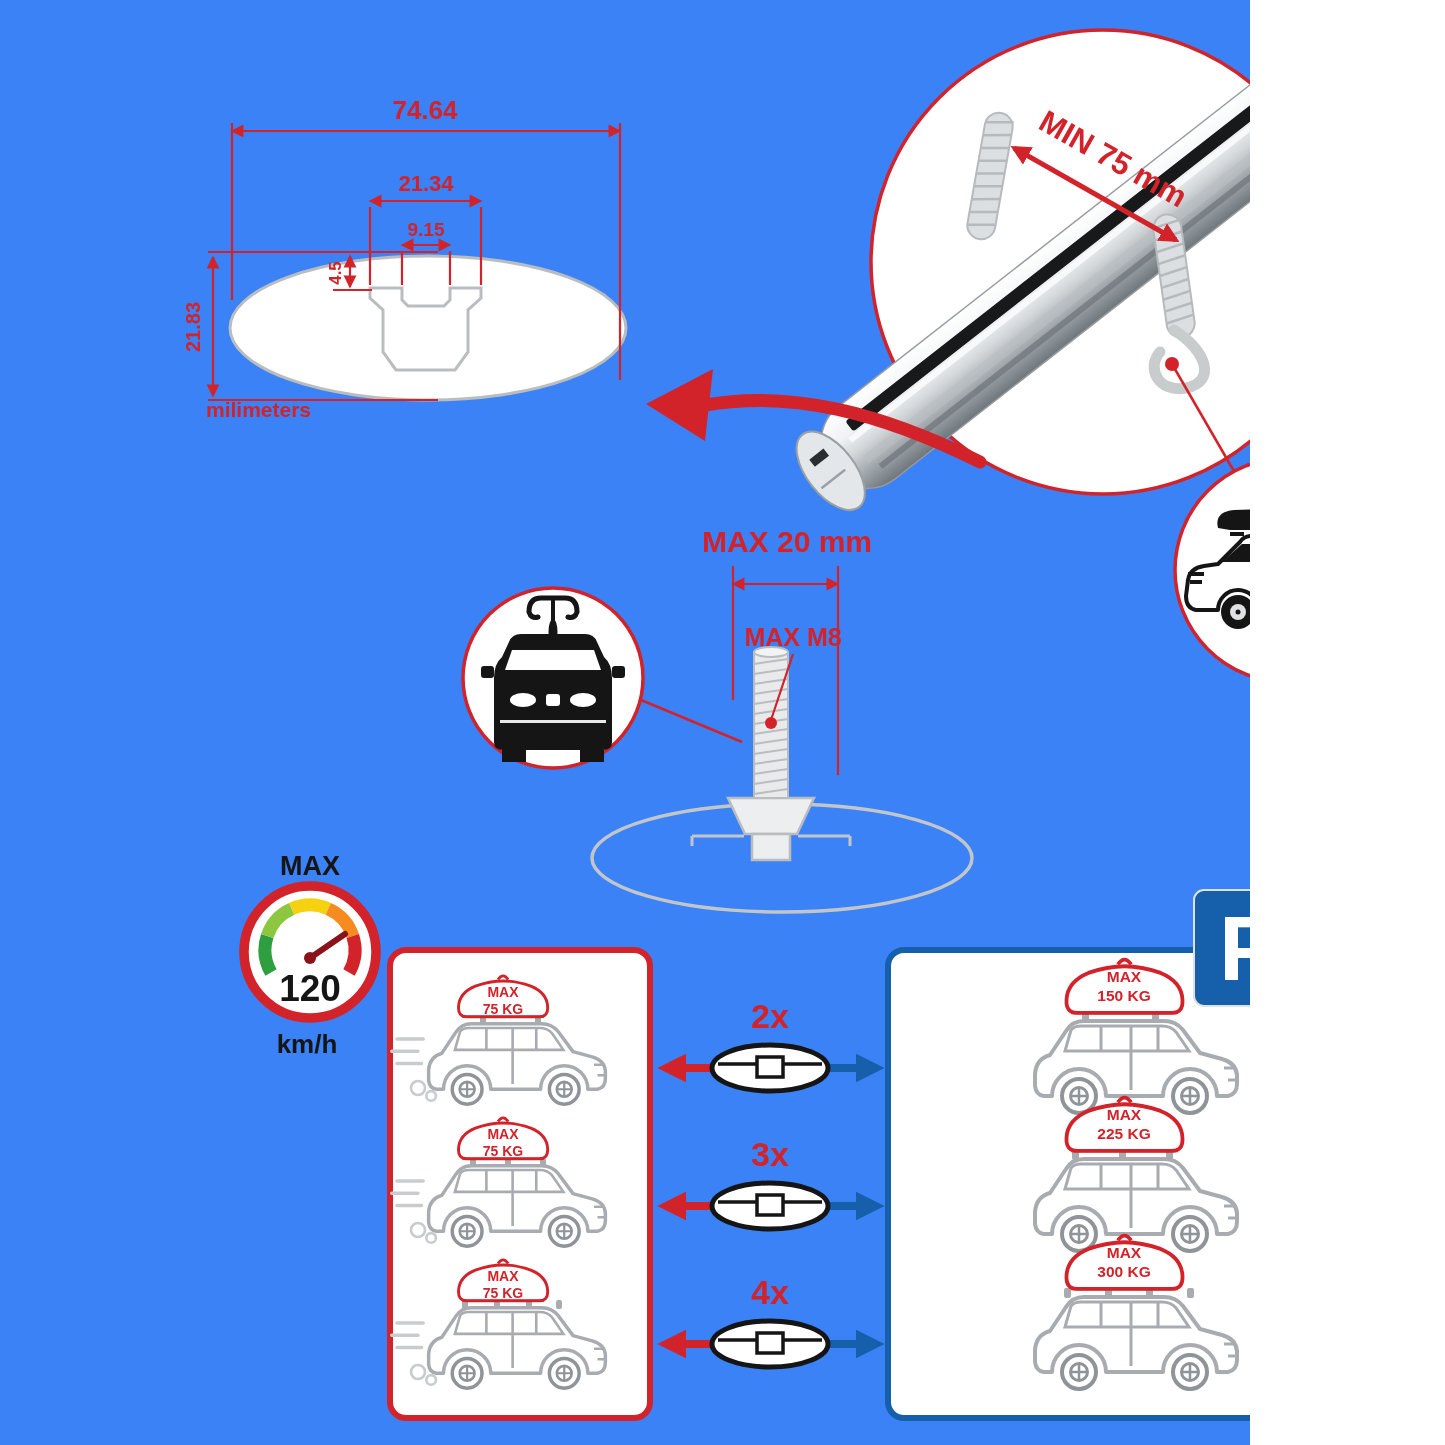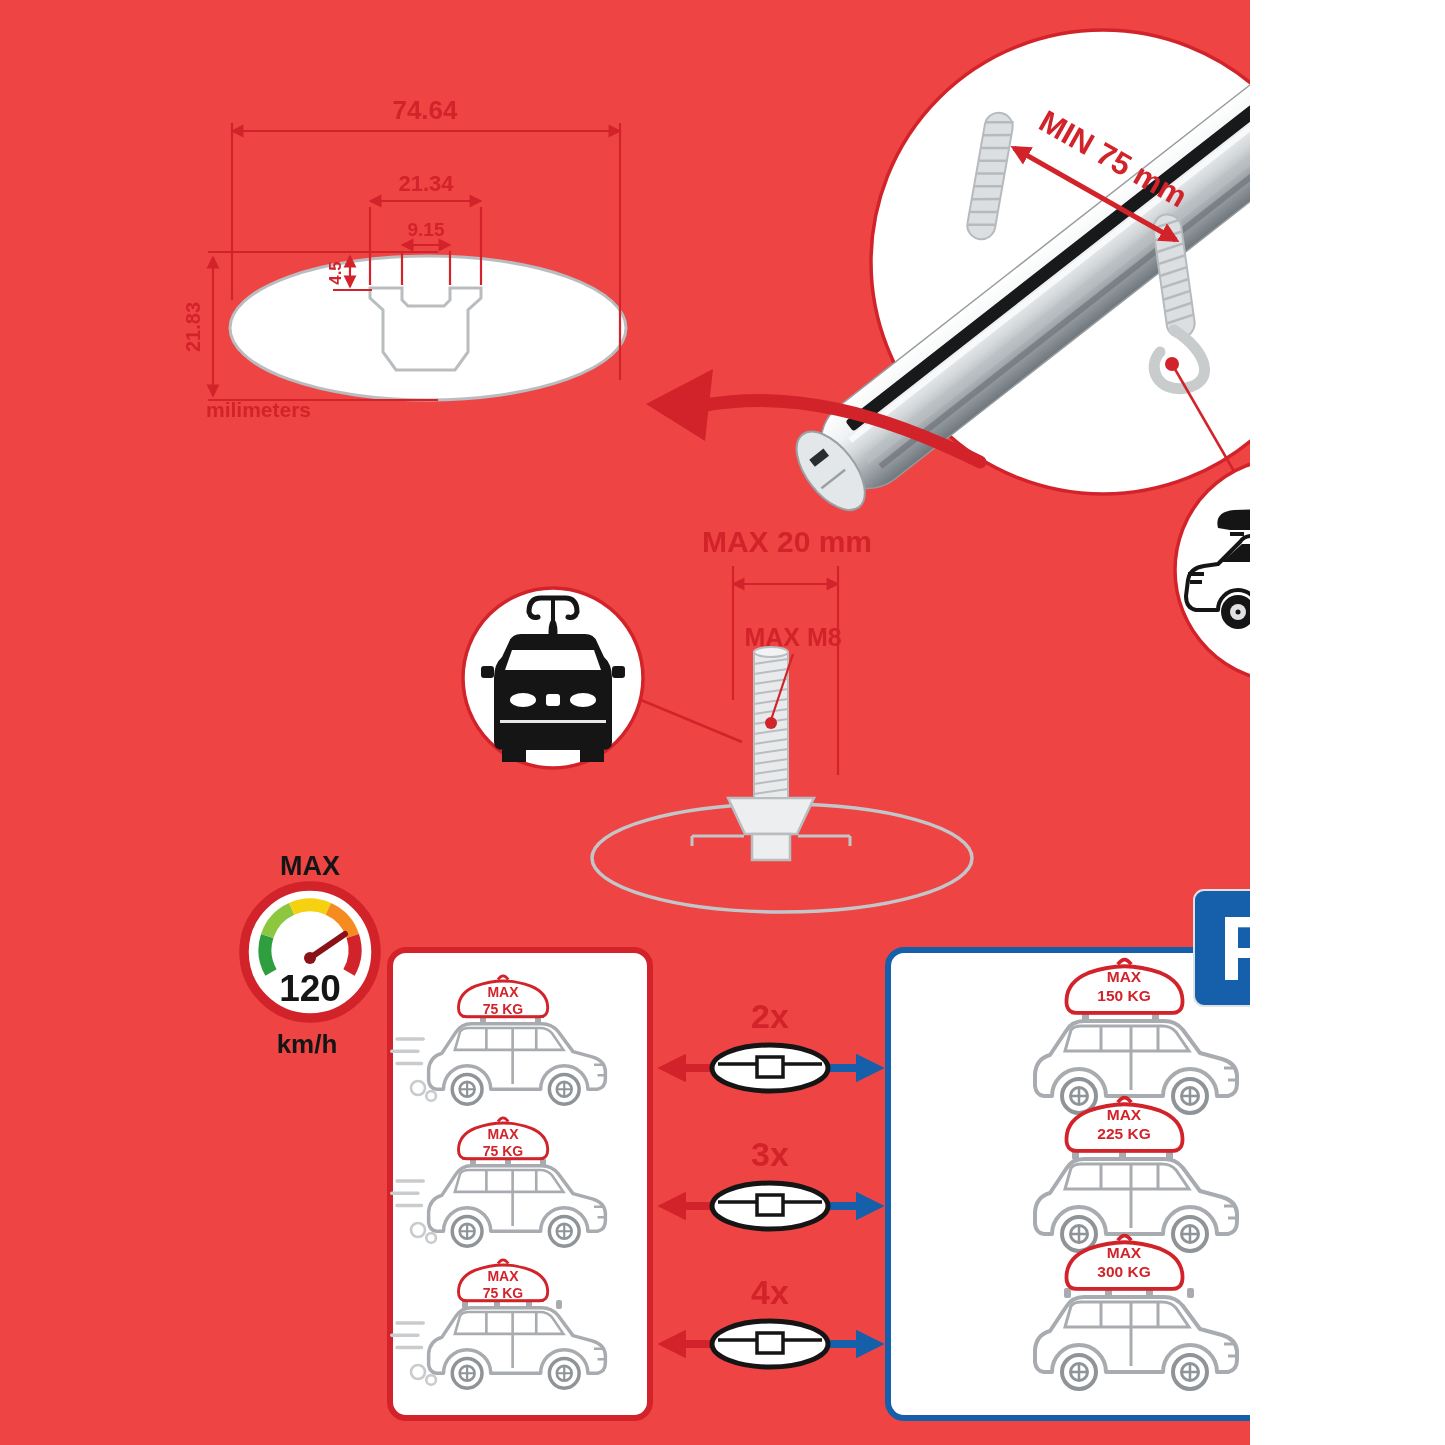--- a/index.html
+++ b/index.html
@@ -1,16 +1,16 @@
 <!DOCTYPE html>
 <html><head>
 <meta charset="utf-8">
 <style>
   html,body{margin:0;padding:0;background:#ffffff;}
-  .canvas{position:relative;width:1250px;height:1445px;background:#ef4444;overflow:hidden;
+  .canvas{position:relative;width:1250px;height:1445px;background:#3b82f6;overflow:hidden;
           font-family:"Liberation Sans", sans-serif;}
   svg text{font-family:"Liberation Sans", sans-serif;font-weight:bold;}
   .dimtxt{fill:#d2232a;}
   .dkt{fill:#151515;}
 </style>
 </head>
 <body>
 
 <div class="canvas">
 <svg width="1445" height="1445" viewBox="0 0 1445 1445">

